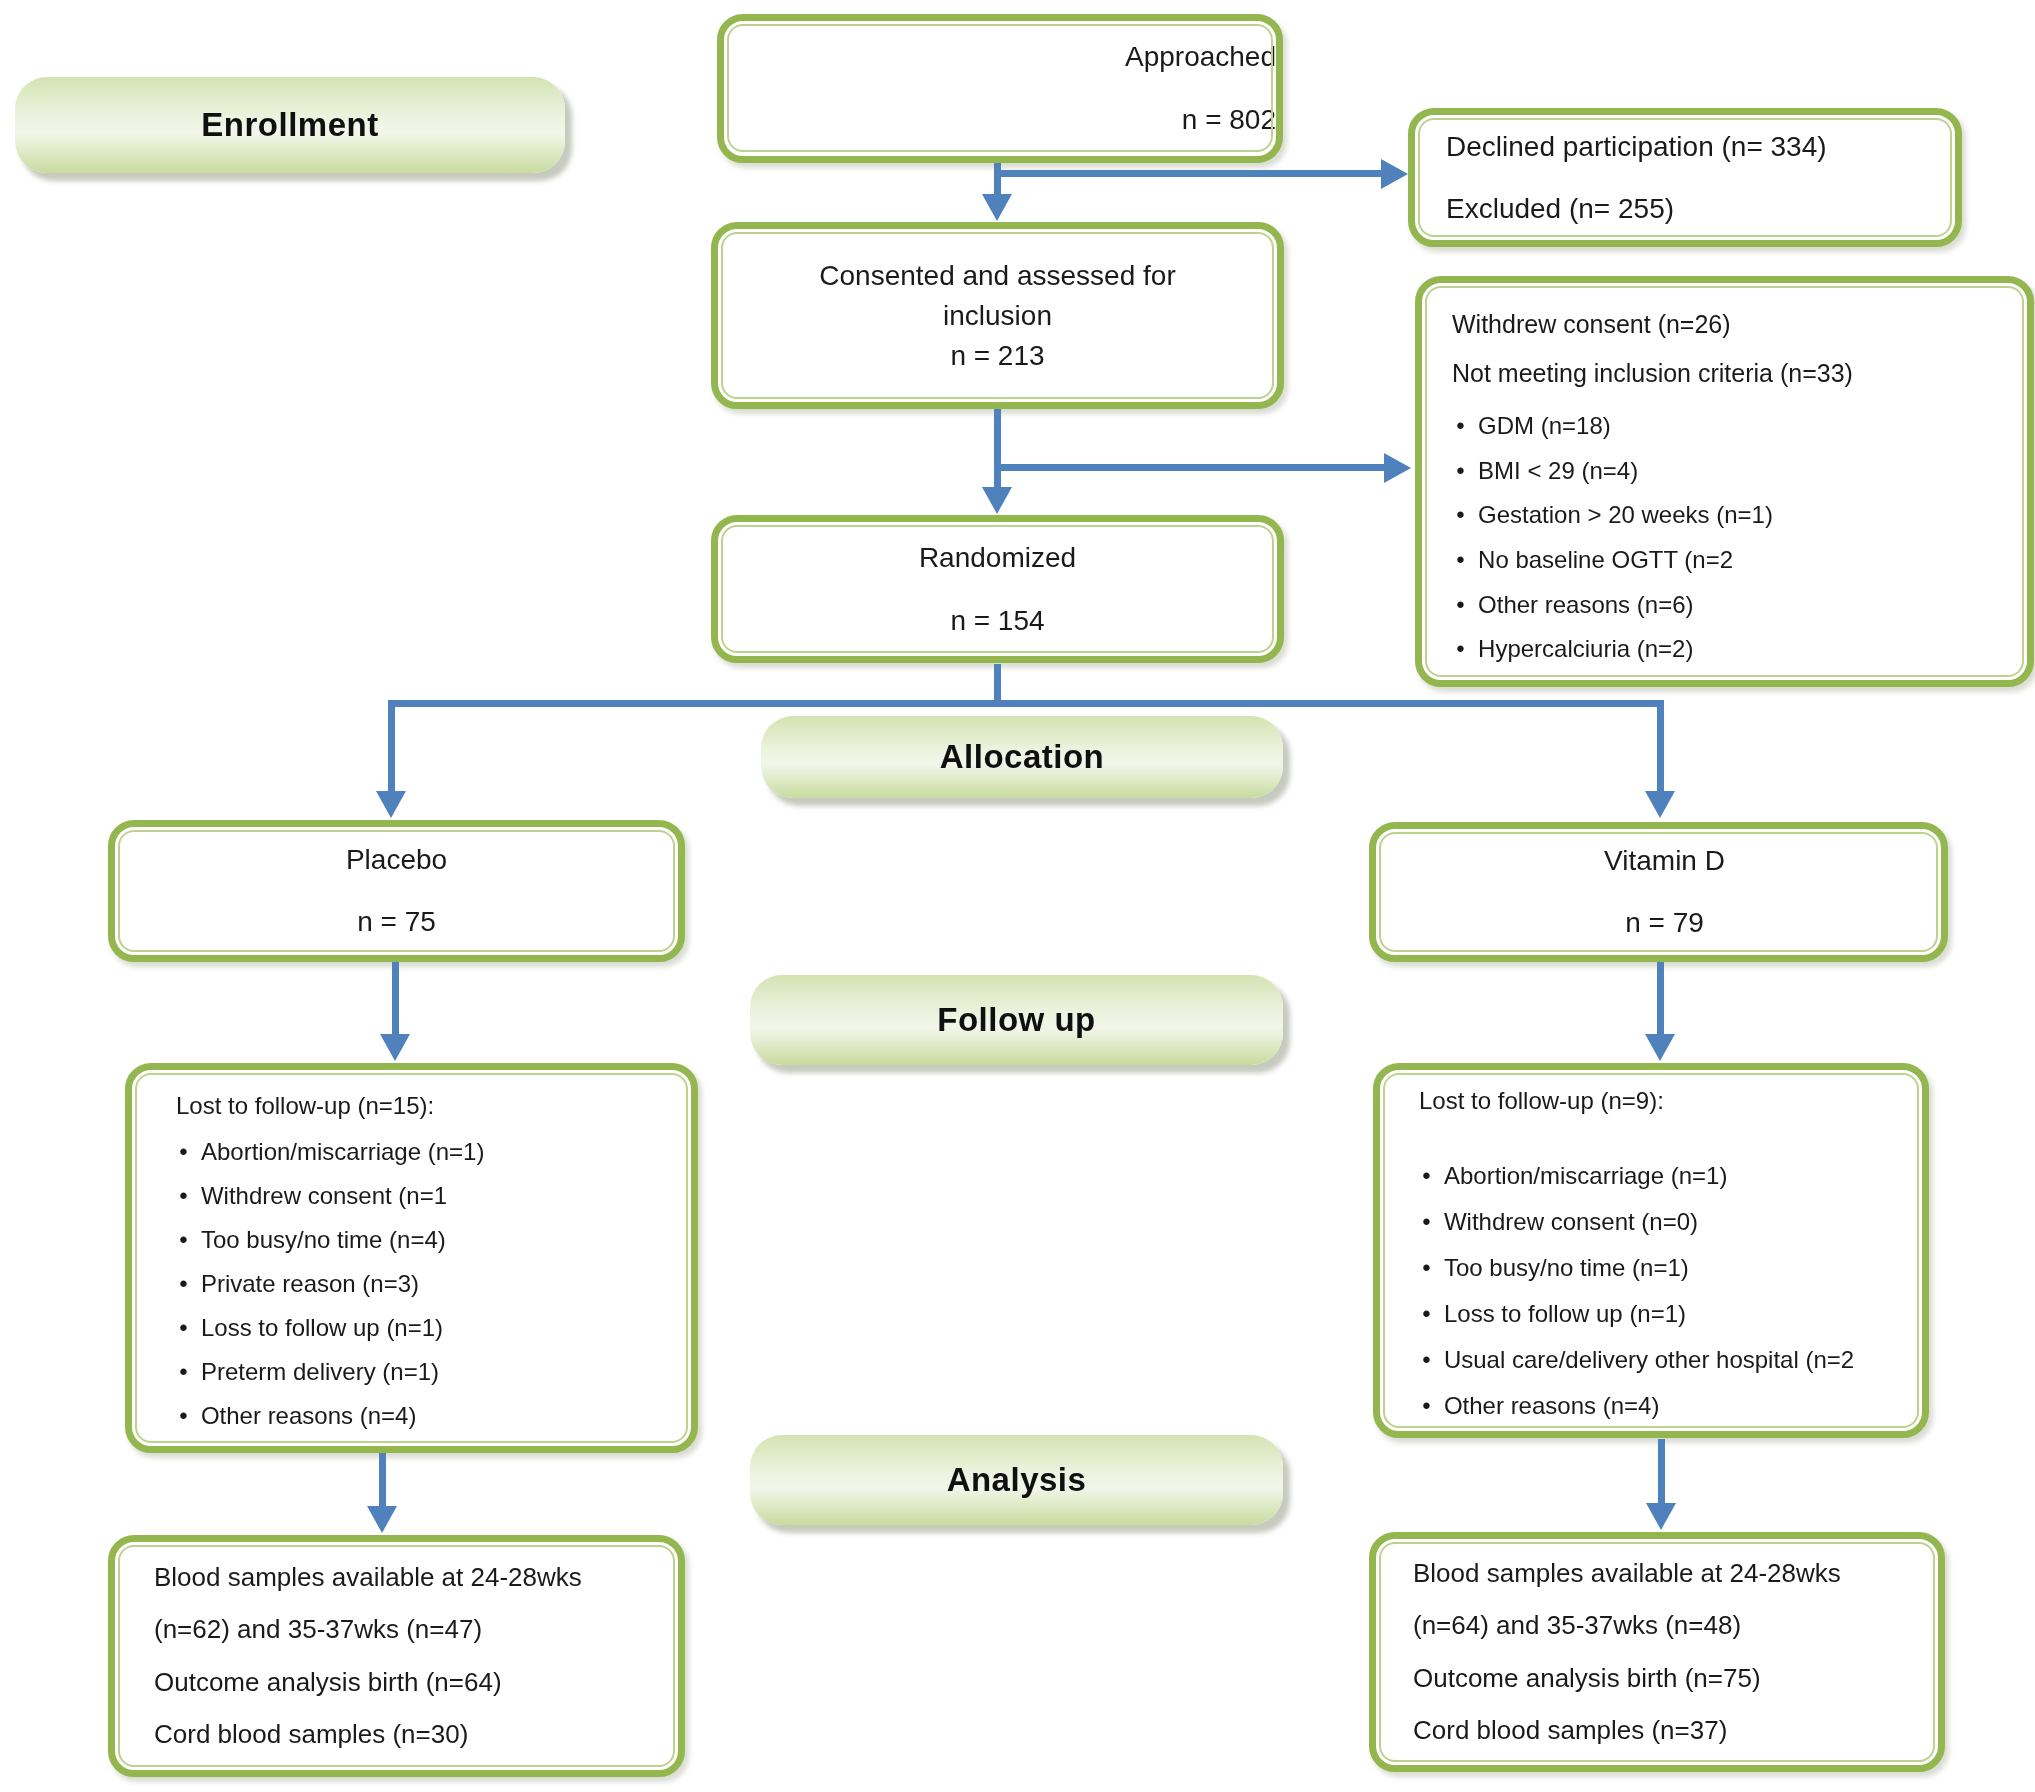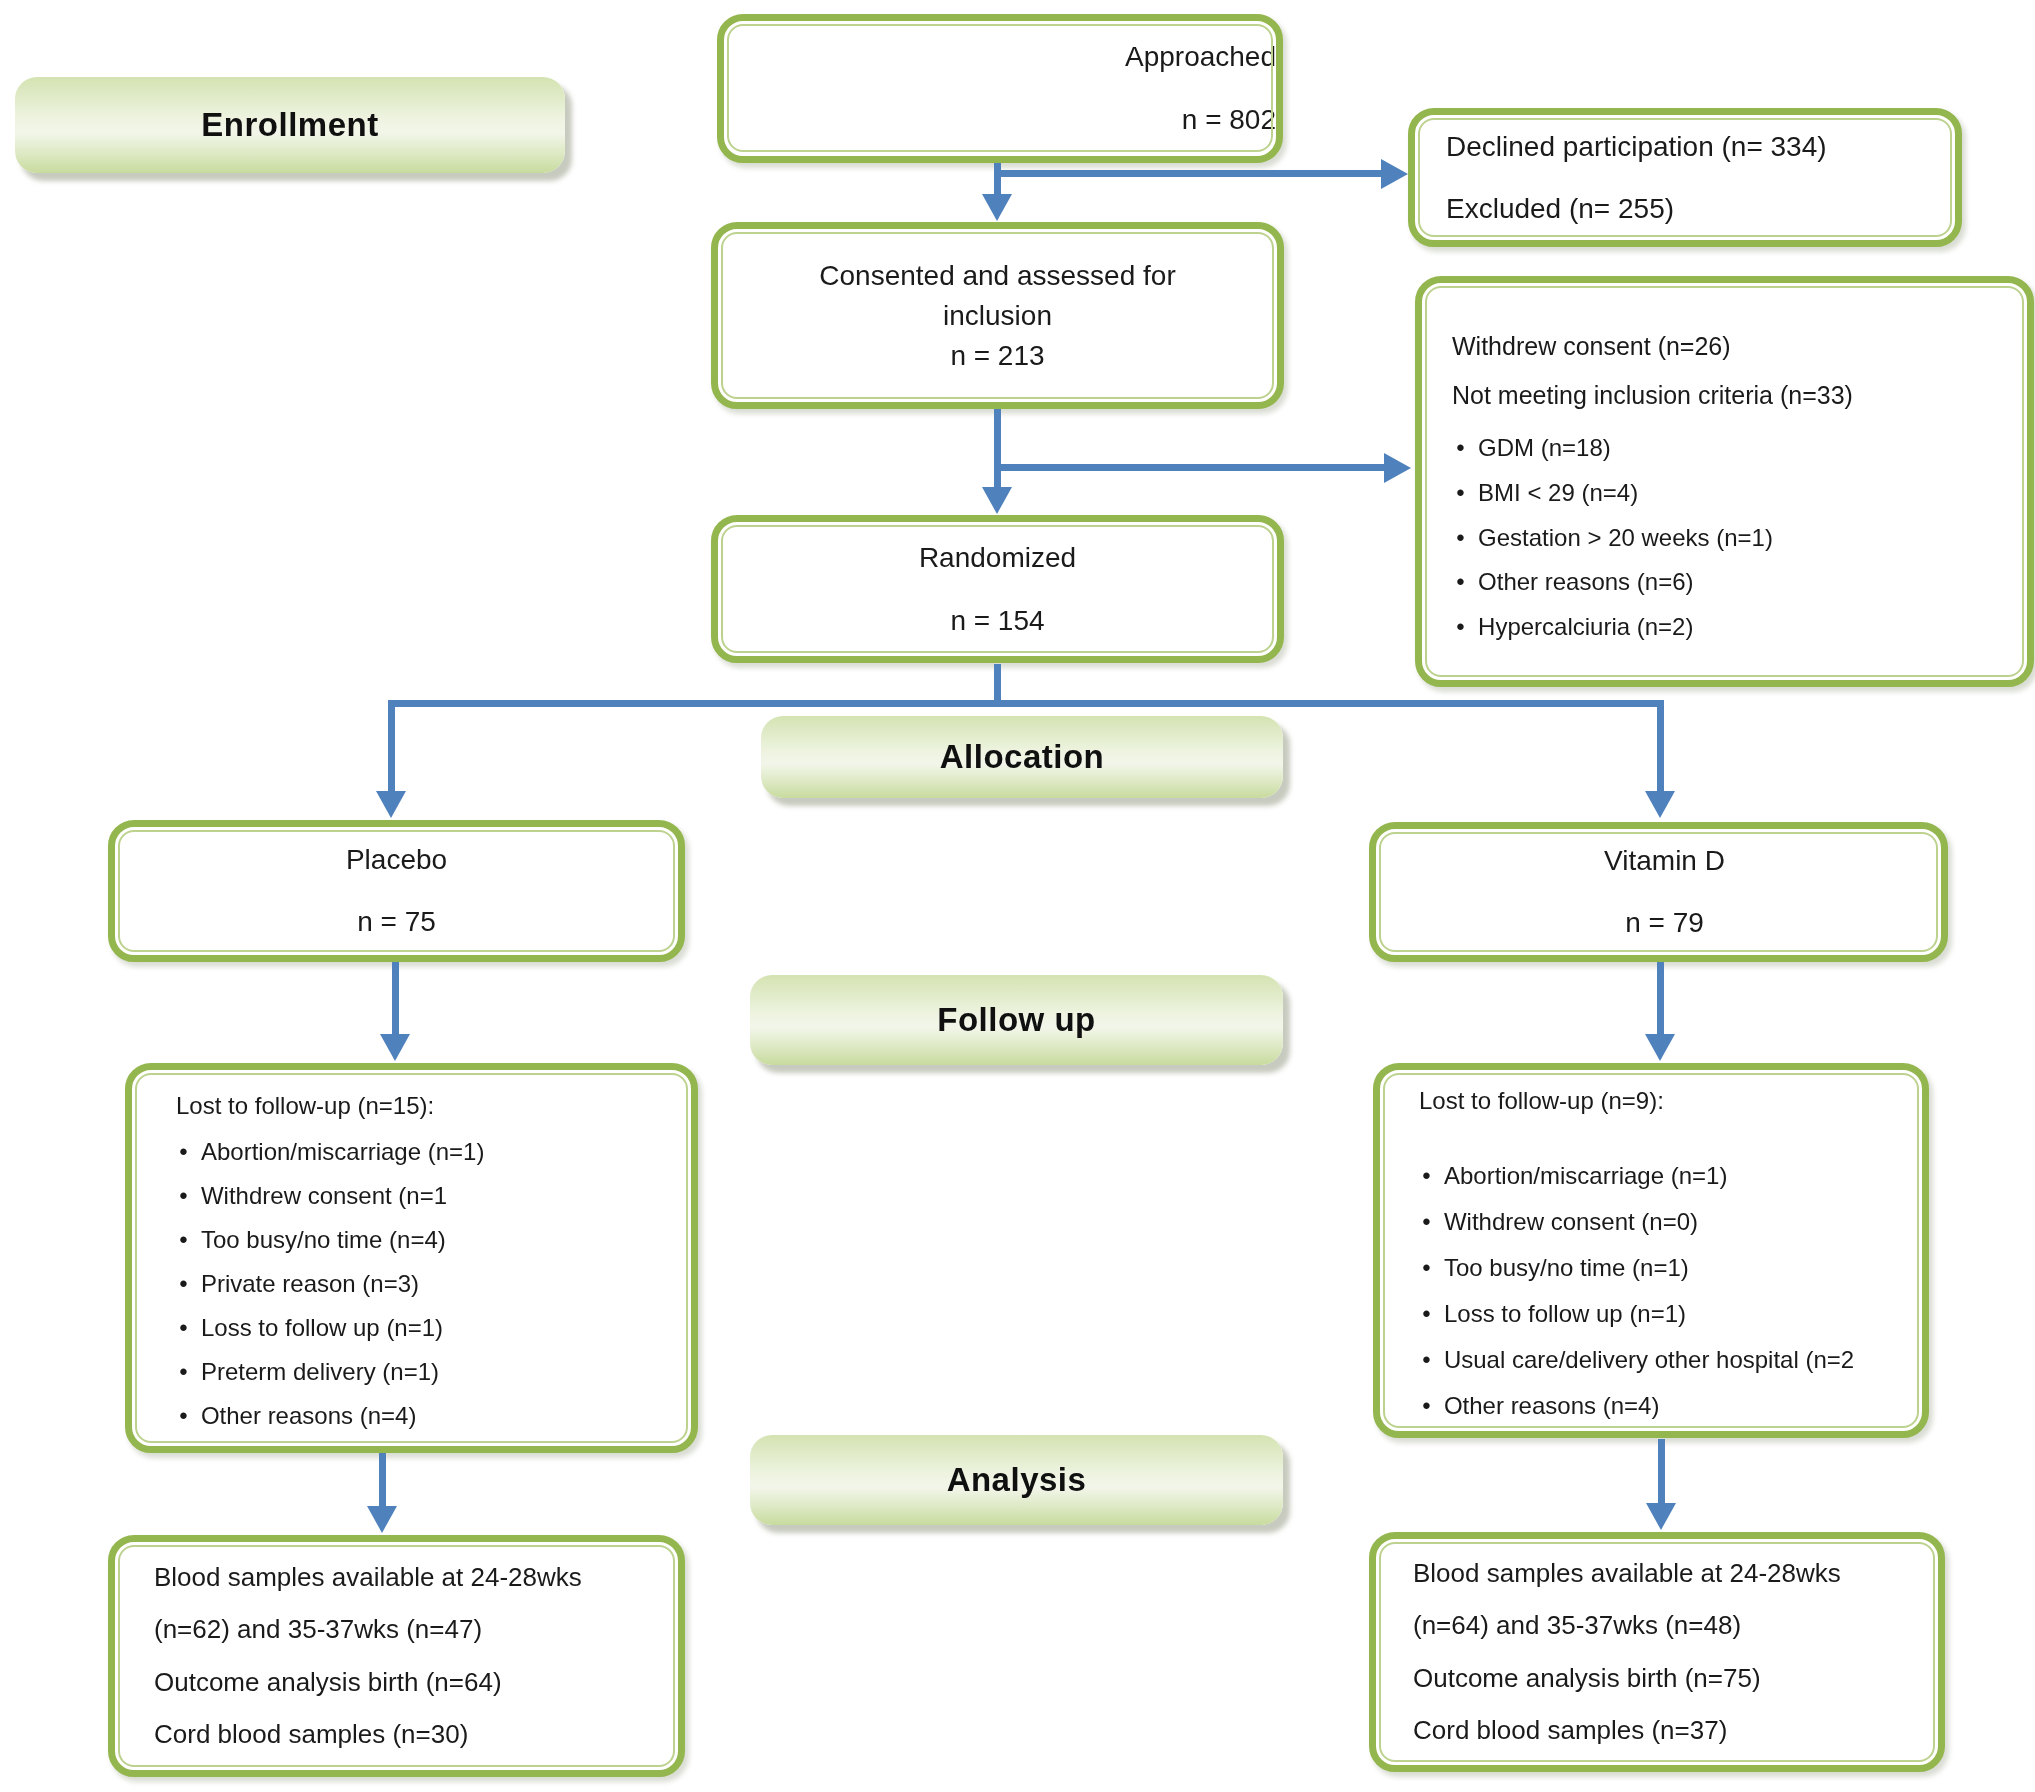--- a/index.html
+++ b/index.html
@@ -10,21 +10,21 @@
     background:#ffffff;
     font-family:"Liberation Sans", sans-serif;
     color:#1a1a1a;
     overflow:hidden;
   }
   
   .label-box{
     position:absolute;
     display:flex;align-items:center;justify-content:center;
     font-weight:bold;font-size:33px;color:#101010;
-    border-radius:22px;
+    border-radius:32px;
     background:linear-gradient(180deg,#d4e3b2 0%,#edf3df 42%,#f2f6ea 58%,#dfeac7 78%,#c8db9e 100%);
     box-shadow:6.5px 7.5px 5.4px rgba(130,138,110,.45);
     letter-spacing:0.5px;
   }
   
   .wbox{
     position:absolute;
     background:#fff;
     border:7.5px solid #94b64e;
     border-radius:26px;
@@ -92,20 +92,21 @@
     <div>n = 213</div>
   </div>
 
   <div class="wbox left-box" style="left:1415px;top:276px;width:619px;height:411px;padding:26px 15px 16px 30px;font-size:25px;">
     <div style="margin-bottom:20.5px;">Withdrew consent (n=26)</div>
     <div style="margin-bottom:24px;">Not meeting inclusion criteria (n=33)</div>
     <div style="font-size:24px;display:flex;flex-direction:column;row-gap:16.7px;padding-left:4.3px;">
       <span class="bullet-row">GDM (n=18)</span>
       <span class="bullet-row">BMI &lt; 29 (n=4)</span>
       <span class="bullet-row">Gestation &gt; 20 weeks (n=1)</span>
+      <span class="bullet-row">No baseline OGTT (n=2</span>
       <span class="bullet-row">Other reasons (n=6)</span>
       <span class="bullet-row">Hypercalciuria (n=2)</span>
     </div>
   </div>
 
   <div class="wbox center-box" style="left:711px;top:515px;width:573px;height:148px;row-gap:31px;">
     <div>Randomized</div>
     <div>n = 154</div>
   </div>
 

